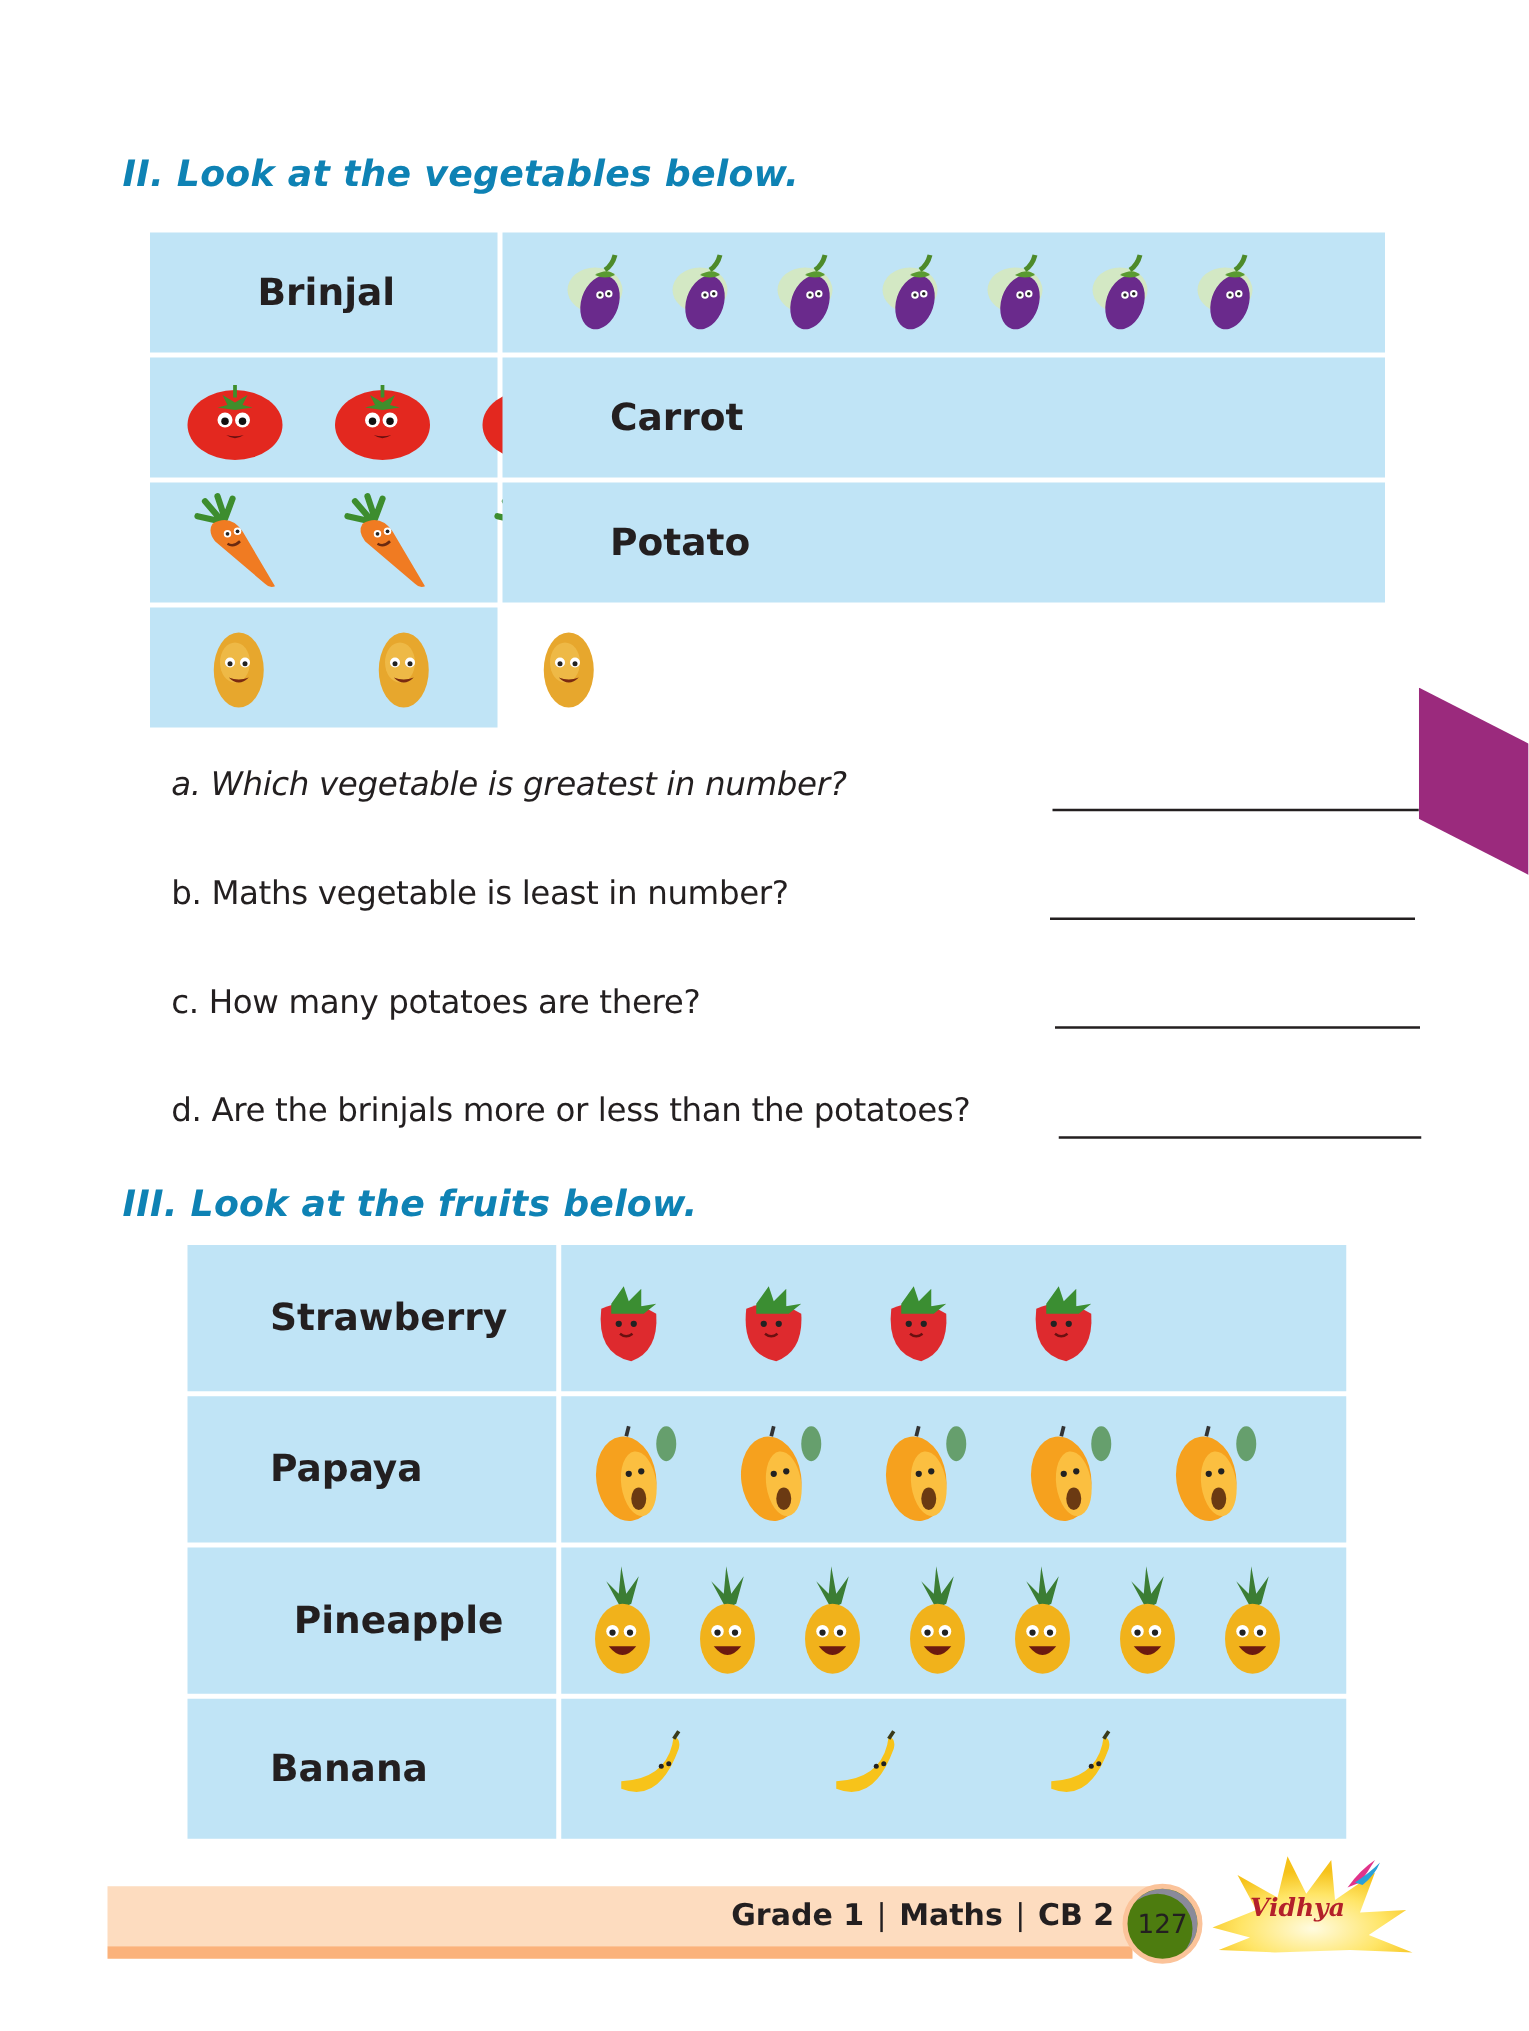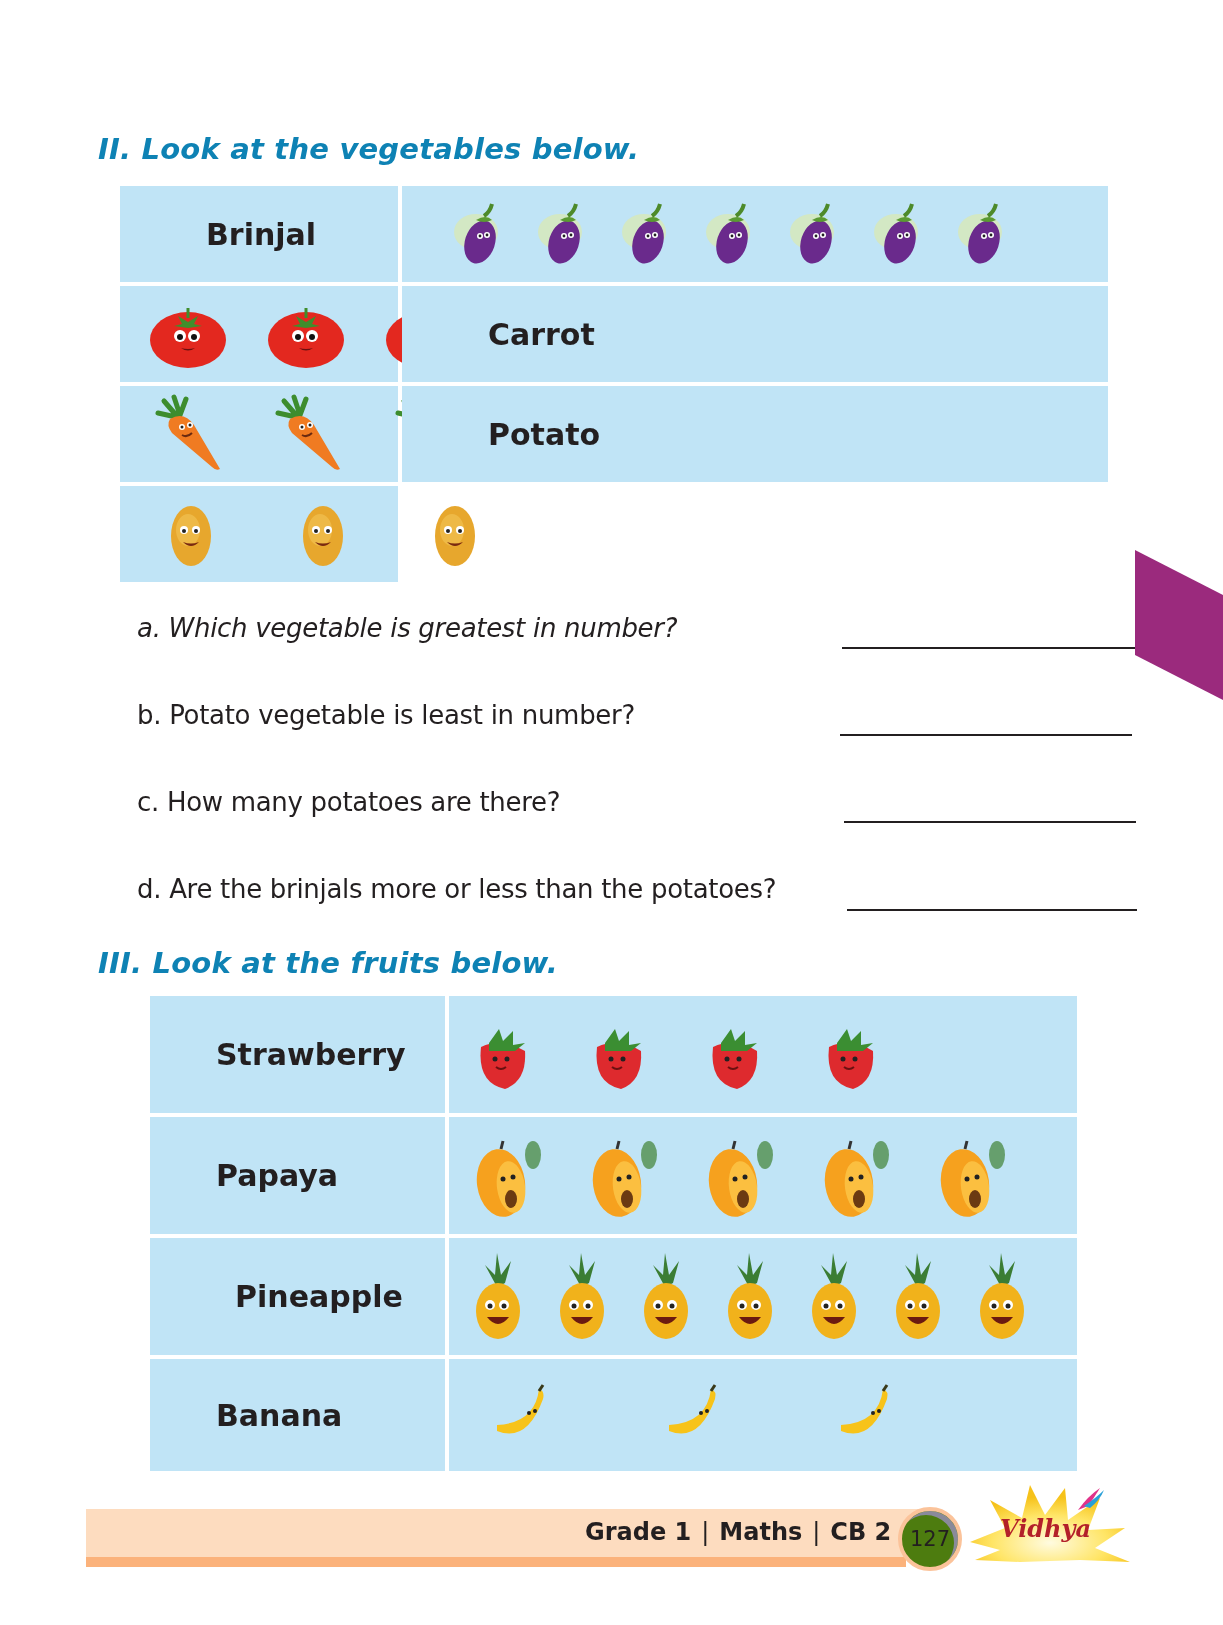--- a/index.html
+++ b/index.html
@@ -18,26 +18,26 @@
               clip-path:polygon(0 0, 100% 30%, 100% 100%, 0 70%); }
   .footer-bar { position:absolute; left:86px; top:1509px; width:850px; height:48px; background:#fddcbf; }
   .footer-strip { position:absolute; left:86px; top:1557px; width:820px; height:10px; background:#fbb27b; }
   .footer-text { position:absolute; left:585px; top:1518px; font-size:24px; font-weight:bold; color:#231f20; white-space:nowrap; }
   .footer-text .sep { font-weight:normal; margin:0 10px; color:#231f20; }
   .page-circle { position:absolute; left:898px; top:1507px; width:56px; height:56px; border-radius:50%;
                  background:#4d7c0f; border:4px solid #fbc39a; box-shadow:-4px 4px 0 #8a8a9a inset;
                  display:flex; align-items:center; justify-content:center; font-size:21px; color:#231f20; }
   .logo { position:absolute; left:960px; top:1480px; width:175px; height:100px; }
   .logo-text { position:absolute; left:40px; top:34px; font-family:"DejaVu Serif", serif; font-style:italic; font-weight:bold;
-               font-size:24px; color:#b3202a; }
+               font-size:20px; color:#b3202a; }
 </style>
 </head>
 <body>
 
-<div class="heading" style="left:98px; top:132px;">II. Look at the vegetables below.</div>
+<div class="heading" style="left:98px; top:122px;">II. Look at the vegetables below.</div>
 
 <div class="pict-table" style="left:120px; top:186px; width:988px; grid-template-columns:278px 706px; grid-template-rows:96px 96px 96px 96px;">
   <div class="cell" style="padding-left:86px;">
       <span class="label">Brinjal</span>
     </div>
   <div class="cell">
       <div class="icons" style="padding-left:48px; gap:26px;">
         <span class="icon" style="width: 58px; height: 72px;"><svg width="58" height="72" viewBox="0 0 58 72">
             <ellipse cx="26" cy="34" rx="22" ry="18" fill="#d7e9b8" opacity="0.8"></ellipse>
             <ellipse cx="30" cy="44" rx="15" ry="22" transform="rotate(18 30 44)" fill="#6a2a8c"></ellipse>
@@ -256,21 +256,21 @@
             <circle cx="18" cy="33" r="2" fill="#222"></circle>
             <circle cx="30" cy="33" r="2" fill="#222"></circle>
             <path d="M17 44 q8 8 16 0 q-8 3 -16 0z" fill="#7a2a10"></path>
           </svg></span>
       </div>
     </div>
 </div>
 
 <div class="question" style="top:613px;font-style:italic;">a. Which vegetable is greatest in number?</div>
 <div class="answer-line" style="left:842px; top:647px; width:293px;"></div>
-<div class="question" style="top:700px;">b. Potato vegetable is least in number?</div>
+<div class="question" style="top:700px;">b. Maths vegetable is least in number?</div>
 <div class="answer-line" style="left:840px; top:734px; width:292px;"></div>
 <div class="question" style="top:787px;">c. How many potatoes are there?</div>
 <div class="answer-line" style="left:844px; top:821px; width:292px;"></div>
 <div class="question" style="top:874px;">d. Are the brinjals more or less than the potatoes?</div>
 <div class="answer-line" style="left:847px; top:909px; width:290px;"></div>
 
 <div class="side-tab"></div>
 
 <div class="heading" style="left:98px; top:946px;">III. Look at the fruits below.</div>
 

